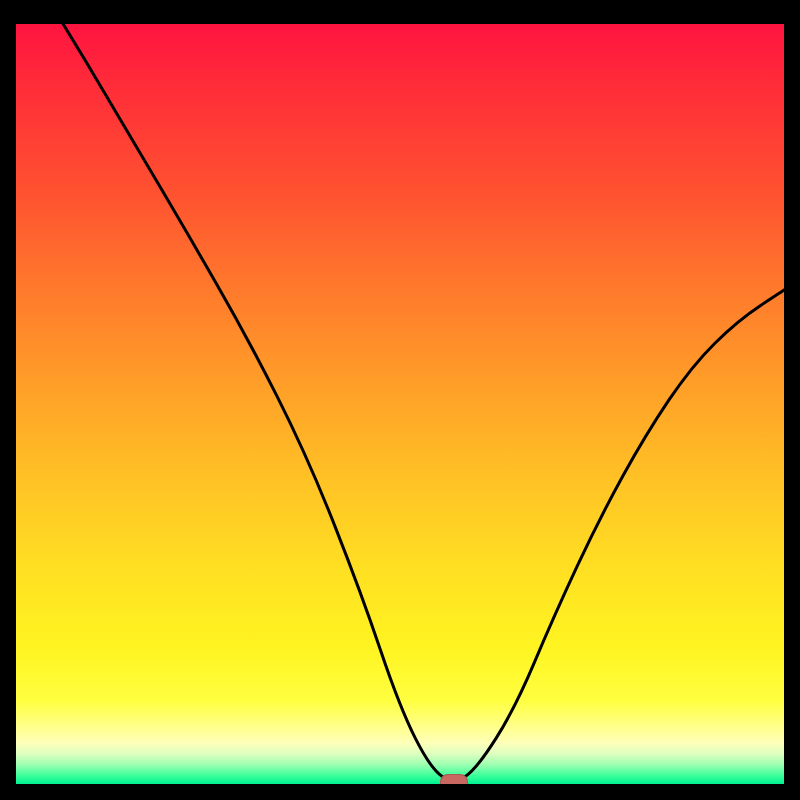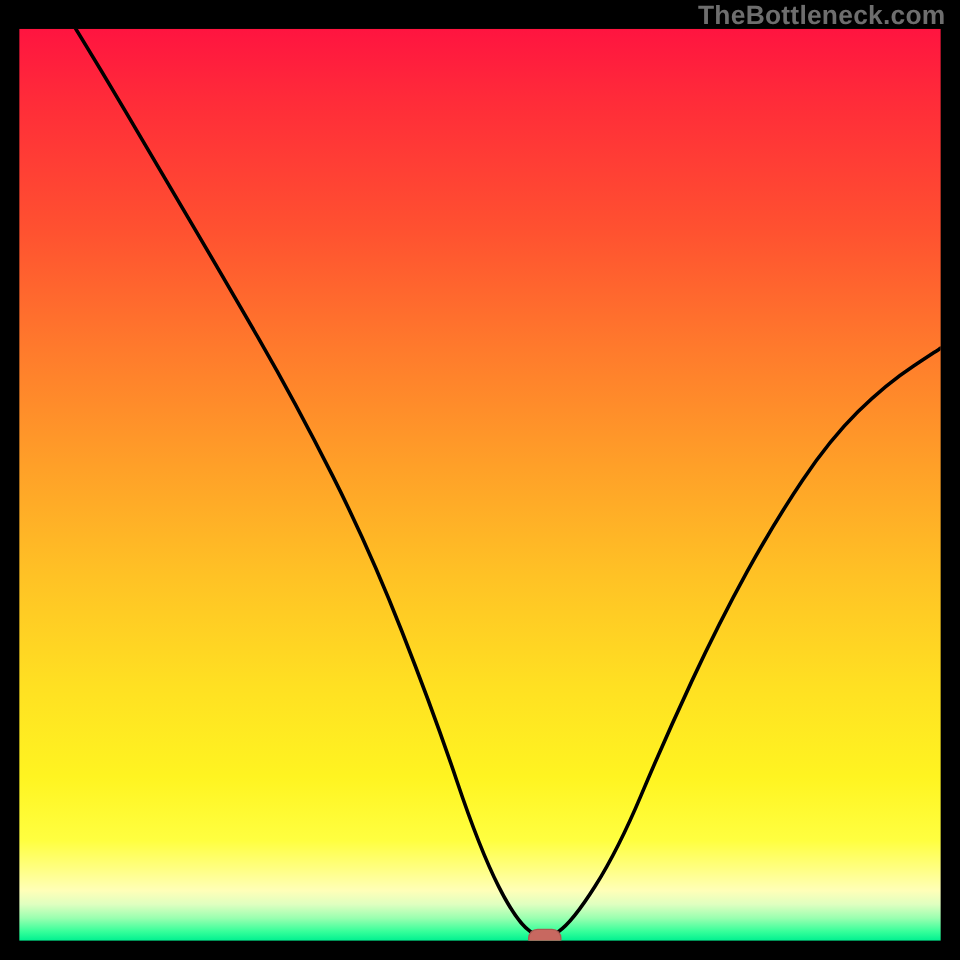--- a/index.html
+++ b/index.html
@@ -76,21 +76,20 @@
     background: #c86860;
     box-shadow: 0 0 0 1px rgba(0,0,0,0.15) inset;
     z-index: 3;
   }
 </style>
 </head>
 <body>
 
 <div class="frame">
 
-  <div class="watermark">TheBottleneck.com</div>
 
   <div class="plot-area">
     <div class="gradient"></div>
 
     <svg class="curve" viewBox="0 0 768 760" preserveAspectRatio="none">
       <path id="curve-path" d="M 0.0 -76.0 Q 0.0 -76.0 30.7 -26.6 Q 61.4 22.8 88.3 68.4 Q 115.2 114.0 142.1 159.6 Q 169.0 205.2 199.7 258.4 Q 230.4 311.6 261.1 372.4 Q 291.8 433.2 318.7 501.6 Q 345.6 570.0 364.8 627.0 Q 384.0 684.0 399.4 714.4 Q 414.7 744.8 426.2 752.4 Q 437.8 760.0 449.3 752.4 Q 460.8 744.8 480.0 714.4 Q 499.2 684.0 518.4 638.4 Q 537.6 592.8 560.6 543.4 Q 583.7 494.0 606.7 452.2 Q 629.8 410.4 652.8 376.2 Q 675.8 342.0 698.9 319.2 Q 721.9 296.4 745.0 281.2 T 768.0 266.0" fill="none" stroke="#000" stroke-width="3" stroke-linejoin="round" stroke-linecap="round"></path>
     </svg>
 
     <div class="marker" id="min-marker" style="left: 423.76px; top: 750px; background: rgb(200, 104, 96);"></div>
   </div>

